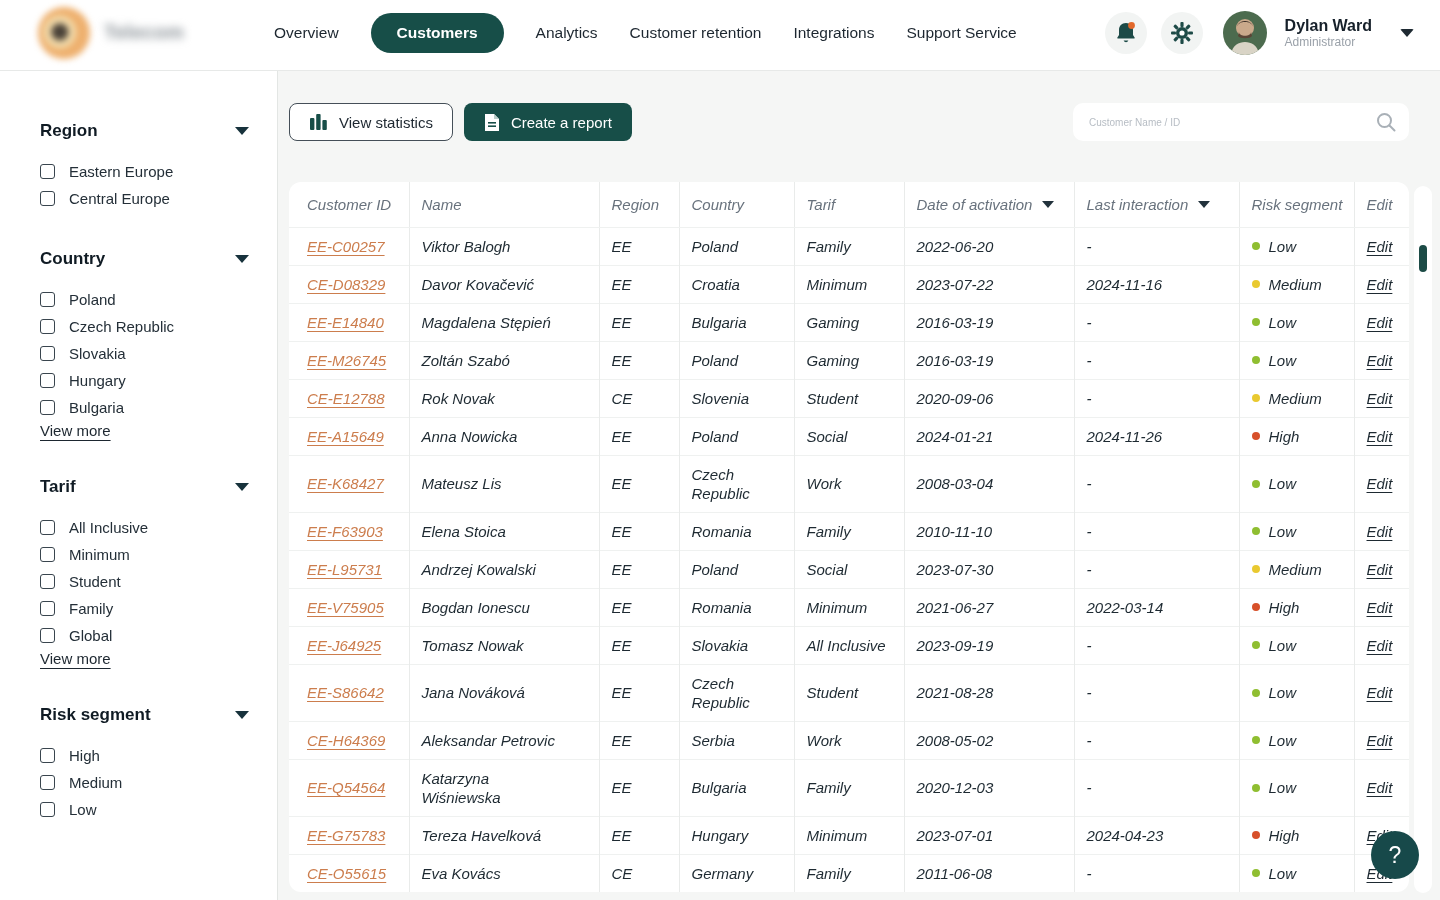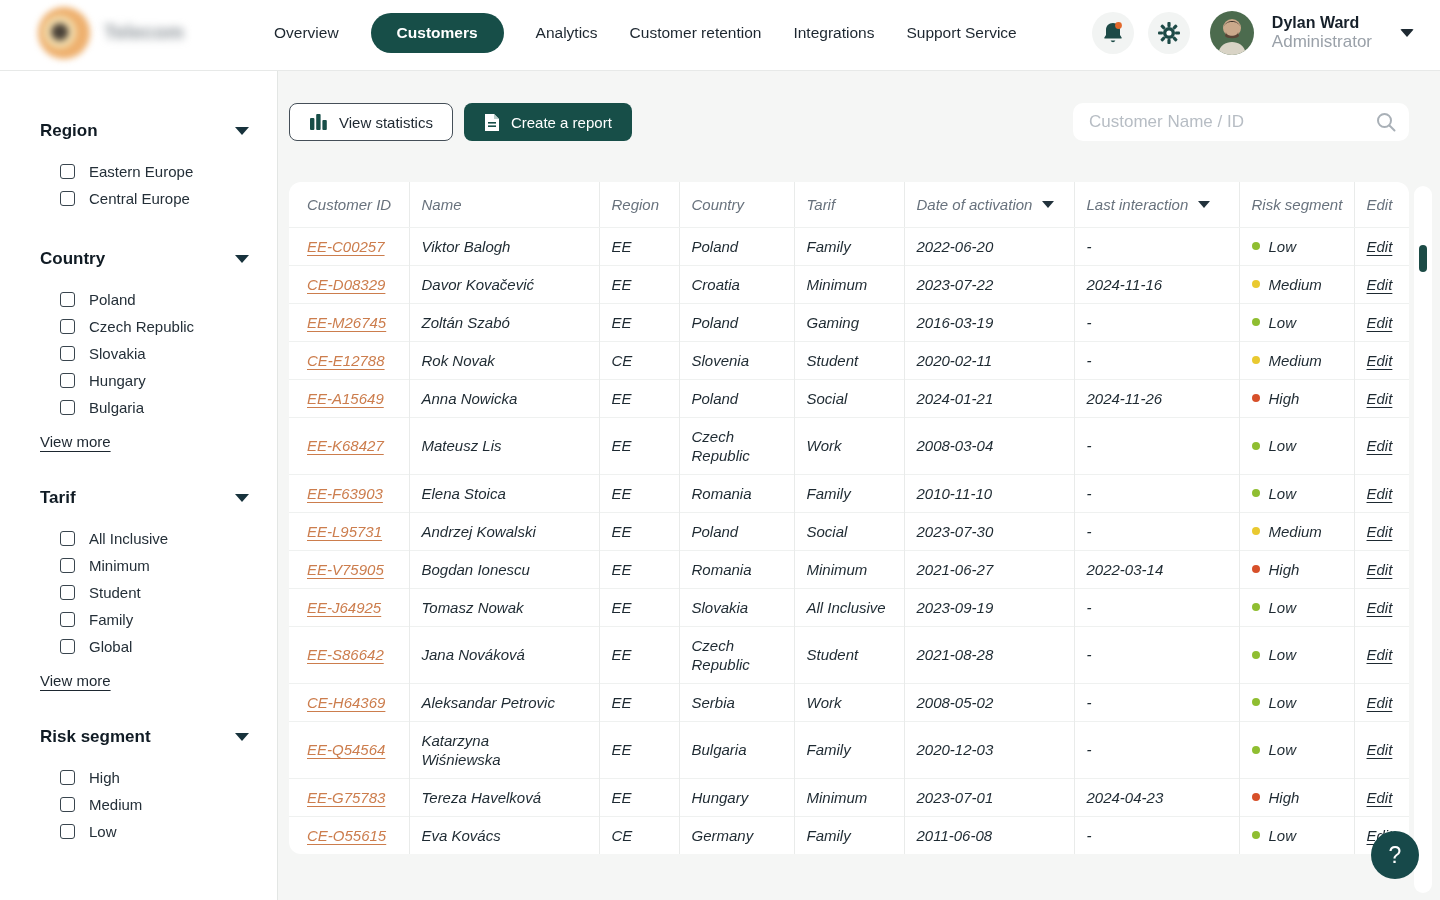--- a/index.html
+++ b/index.html
@@ -16,49 +16,49 @@
   .brand-text { font-size:20px; font-weight:700; color:#8e959b; filter: blur(4px); user-select:none; }
   .nav-items { display:flex; align-items:center; gap:32px; margin-left:18px; }
   .nav-item { font-size:15.5px; color:#1d2730; cursor:pointer; white-space:nowrap; }
   .nav-item.active { background:#174e48; color:#fff; font-weight:700; padding:11px 26px; border-radius:26px; }
   .nav-right { margin-left:auto; display:flex; align-items:center; gap:14px; }
   .icon-circle { width:42px; height:42px; border-radius:50%; background:#f2f4f3;
                  display:flex; align-items:center; justify-content:center; cursor:pointer; position:relative; }
   .avatar { width:44px; height:44px; border-radius:50%; overflow:hidden; margin-left:6px; }
   .user-block { line-height:1.2; margin-left:4px; }
   .user-name { font-size:16px; font-weight:700; color:#16202a; }
-  .user-role { font-size:17px; color:#9aa1a9; }
+  .user-role { font-size:12px; color:#9aa1a9; }
   .chev-down { width:0; height:0; border-left:7px solid transparent; border-right:7px solid transparent;
                border-top:8px solid #1e2a32; margin-left:14px; border-radius:2px; cursor:pointer; }
 
   
   .app { display:flex; height:829px; }
   .sidebar { width:278px; background:#fff; border-right:1px solid #e3e6e4; padding:50px 28px 0 40px; }
   .main { flex:1; position:relative; padding:32px 0 0 11px; }
 
   
   .f-section { margin-bottom:37px; }
   .f-head { display:flex; align-items:center; justify-content:space-between; margin-bottom:17px; cursor:pointer; }
   .f-title { font-size:17px; font-weight:700; color:#101b24; }
   .tri { width:0; height:0; border-left:7px solid transparent; border-right:7px solid transparent;
          border-top:8px solid #17323c; }
-  .f-item { display:flex; align-items:center; gap:14px; height:27px; font-size:15px; color:#242f38; cursor:pointer;margin-left:20px; }
+  .f-item { display:flex; align-items:center; gap:14px; height:27px; font-size:15px; color:#242f38; cursor:pointer; }
   .checkbox { width:15px; height:15px; border:1.5px solid #39454e; border-radius:3px; background:#fff; flex:0 0 auto; }
-  .view-more { display:inline-block; margin-top:12px; font-size:15px; color:#1d2730;
+  .view-more { display:inline-block; margin-top:1px; font-size:15px; color:#1d2730;
                text-decoration:underline; text-underline-offset:4px; cursor:pointer; }
 
   
   .toolbar { display:flex; align-items:center; gap:11px; margin-bottom:41px; height:38px; width:1120px; }
   .btn { display:flex; align-items:center; gap:11px; height:38px; border-radius:8px;
          font-size:15px; cursor:pointer; font-family:inherit; }
   .btn-outline { background:#fff; border:1px solid #454f58; color:#1d2730; padding:0 19px; }
   .btn-solid { background:#174e48; border:none; color:#fff; padding:0 20px;align-items:center; }
   .search-wrap { margin-left:auto; position:relative; width:336px; }
   .search-input { width:100%; height:38px; border:none; border-radius:10px; background:#fff;
-                  padding:0 44px 0 16px; font-size:17px; color:#1d2730; font-family:inherit; outline:none; }
+                  padding:0 44px 0 16px; font-size:10px; color:#1d2730; font-family:inherit; outline:none; }
   .search-input::placeholder { color:#b7bdc4; }
   .search-icon { position:absolute; right:13px; top:9px; }
 
   
   .table-card { width:1120px; background:#fff; border-radius:12px; overflow:hidden; }
   table { width:100%; border-collapse:collapse; table-layout:fixed;font-style:italic; }
   th, td { border-right:1px solid #e9ebea; }
   th:last-child, td:last-child { border-right:none; }
   thead th { height:45px; text-align:left; padding:0 12px; font-weight:400; font-size:15px;
              color:#68727d; border-bottom:1px solid #eff1f0; }
@@ -336,20 +336,36 @@
               <td class="nowrap">2024-11-16</td>
               <td>
                 <div class="risk-cell">
                   <span class="risk-dot" style="background: rgb(233, 201, 48);"></span>
                   <span>Medium</span>
                 </div>
               </td>
               <td><a class="edit-link">Edit</a></td>
             </tr>
             <tr>
+              <td><a class="id-link nowrap">EE-E14840</a></td>
+              <td><span class="name-span">Magdalena Stępień</span></td>
+              <td class="nowrap">EE</td>
+              <td>Bulgaria</td>
+              <td class="nowrap">Gaming</td>
+              <td class="nowrap">2016-03-19</td>
+              <td class="nowrap">-</td>
+              <td>
+                <div class="risk-cell">
+                  <span class="risk-dot" style="background: rgb(143, 190, 49);"></span>
+                  <span>Low</span>
+                </div>
+              </td>
+              <td><a class="edit-link">Edit</a></td>
+            </tr>
+            <tr>
               <td><a class="id-link nowrap">EE-M26745</a></td>
               <td><span class="name-span">Zoltán Szabó</span></td>
               <td class="nowrap">EE</td>
               <td>Poland</td>
               <td class="nowrap">Gaming</td>
               <td class="nowrap">2016-03-19</td>
               <td class="nowrap">-</td>
               <td>
                 <div class="risk-cell">
                   <span class="risk-dot" style="background: rgb(143, 190, 49);"></span>
@@ -357,21 +373,21 @@
                 </div>
               </td>
               <td><a class="edit-link">Edit</a></td>
             </tr>
             <tr>
               <td><a class="id-link nowrap">CE-E12788</a></td>
               <td><span class="name-span">Rok Novak</span></td>
               <td class="nowrap">CE</td>
               <td>Slovenia</td>
               <td class="nowrap">Student</td>
-              <td class="nowrap">2020-02-11</td>
+              <td class="nowrap">2020-09-06</td>
               <td class="nowrap">-</td>
               <td>
                 <div class="risk-cell">
                   <span class="risk-dot" style="background: rgb(233, 201, 48);"></span>
                   <span>Medium</span>
                 </div>
               </td>
               <td><a class="edit-link">Edit</a></td>
             </tr>
             <tr>

